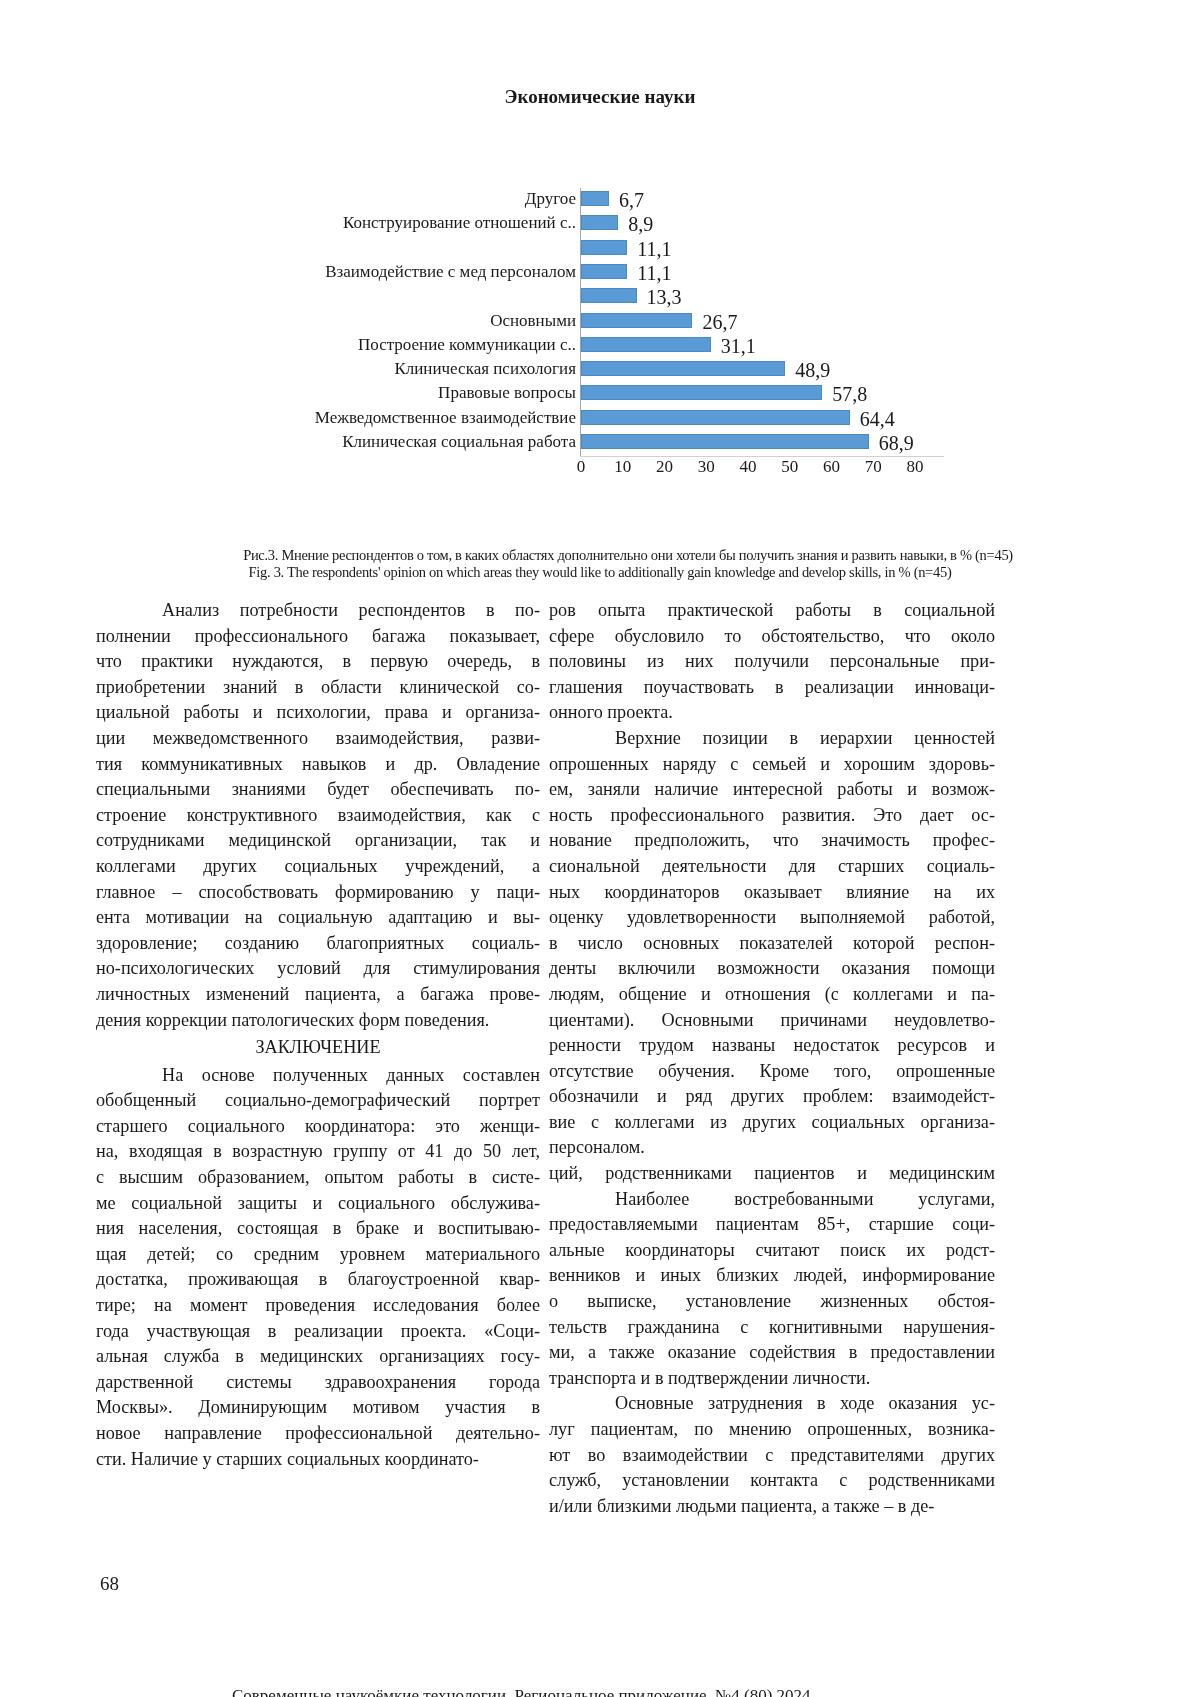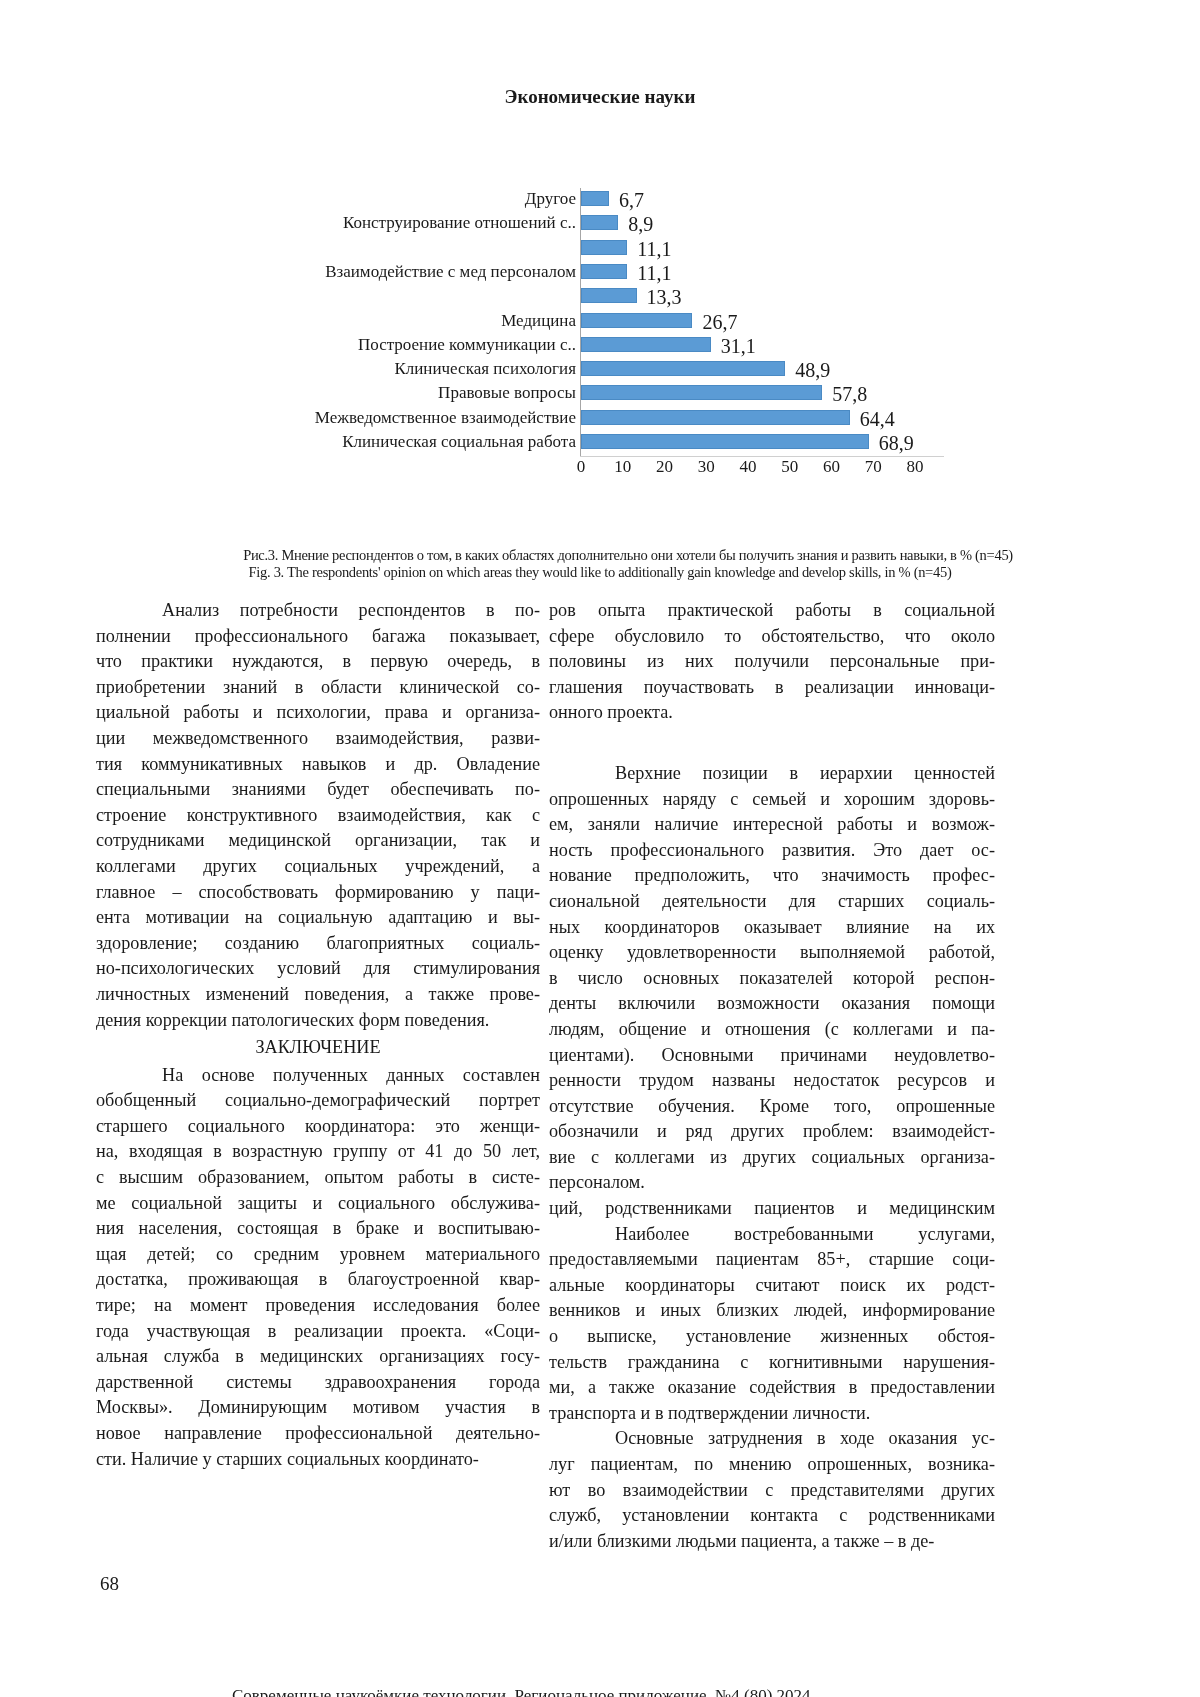--- a/index.html
+++ b/index.html
@@ -56,21 +56,21 @@
       <div class="bar-label">Взаимодействие с мед персоналом</div>
       <div class="bar" style="width: 46.3425px; background: rgb(91, 155, 213);"></div>
       <div class="bar-value" style="left: 437.342px;">11,1</div>
     </div>
     <div class="row" style="top: 103.2px;">
       <div class="bar-label"></div>
       <div class="bar" style="width: 55.5275px; background: rgb(91, 155, 213);"></div>
       <div class="bar-value" style="left: 446.527px;">13,3</div>
     </div>
     <div class="row" style="top: 127.5px;">
-      <div class="bar-label">Медицина</div>
+      <div class="bar-label">Основными</div>
       <div class="bar" style="width: 111.472px; background: rgb(91, 155, 213);"></div>
       <div class="bar-value" style="left: 502.472px;">26,7</div>
     </div>
     <div class="row" style="top: 151.8px;">
       <div class="bar-label">Построение коммуникации с..</div>
       <div class="bar" style="width: 129.843px; background: rgb(91, 155, 213);"></div>
       <div class="bar-value" style="left: 520.842px;">31,1</div>
     </div>
     <div class="row" style="top: 176.1px;">
       <div class="bar-label">Клиническая психология</div>
@@ -116,21 +116,21 @@
       <span class="line">ции межведомственного взаимодействия, разви-</span>
       <span class="line">тия коммуникативных навыков и др. Овладение</span>
       <span class="line">специальными знаниями будет обеспечивать по-</span>
       <span class="line">строение конструктивного взаимодействия, как с</span>
       <span class="line">сотрудниками медицинской организации, так и</span>
       <span class="line">коллегами других социальных учреждений, а</span>
       <span class="line">главное – способствовать формированию у паци-</span>
       <span class="line">ента мотивации на социальную адаптацию и вы-</span>
       <span class="line">здоровление; созданию благоприятных социаль-</span>
       <span class="line">но-психологических условий для стимулирования</span>
-      <span class="line">личностных изменений поведения, а также прове-</span>
+      <span class="line">личностных изменений пациента, а багажа прове-</span>
       <span class="line last">дения коррекции патологических форм поведения.</span>
     </p>
   <p class="heading">ЗАКЛЮЧЕНИЕ</p>
   <p id="lp2">
       <span class="line" style="padding-left: 66px;">На основе полученных данных составлен</span>
       <span class="line">обобщенный социально-демографический портрет</span>
       <span class="line">старшего социального координатора: это женщи-</span>
       <span class="line">на, входящая в возрастную группу от 41 до 50 лет,</span>
       <span class="line">с высшим образованием, опытом работы в систе-</span>
       <span class="line">ме социальной защиты и социального обслужива-</span>
@@ -149,21 +149,21 @@
 
 <div class="col" style="left:549px; top:598px; width:446px;">
   <p id="rp1">
       <span class="line">ров опыта практической работы в социальной</span>
       <span class="line">сфере обусловило то обстоятельство, что около</span>
       <span class="line">половины из них получили персональные при-</span>
       <span class="line">глашения поучаствовать в реализации инноваци-</span>
       <span class="line last">онного проекта.</span>
     </p>
   <p id="rp2">
-      <span class="line" style="padding-left: 66px; margin-top: 35px;">Верхние позиции в иерархии ценностей</span>
+      <span class="line" style="padding-left: 66px;">Верхние позиции в иерархии ценностей</span>
       <span class="line">опрошенных наряду с семьей и хорошим здоровь-</span>
       <span class="line">ем, заняли наличие интересной работы и возмож-</span>
       <span class="line">ность профессионального развития. Это дает ос-</span>
       <span class="line">нование предположить, что значимость профес-</span>
       <span class="line">сиональной деятельности для старших социаль-</span>
       <span class="line">ных координаторов оказывает влияние на их</span>
       <span class="line">оценку удовлетворенности выполняемой работой,</span>
       <span class="line">в число основных показателей которой респон-</span>
       <span class="line">денты включили возможности оказания помощи</span>
       <span class="line">людям, общение и отношения (с коллегами и па-</span>

